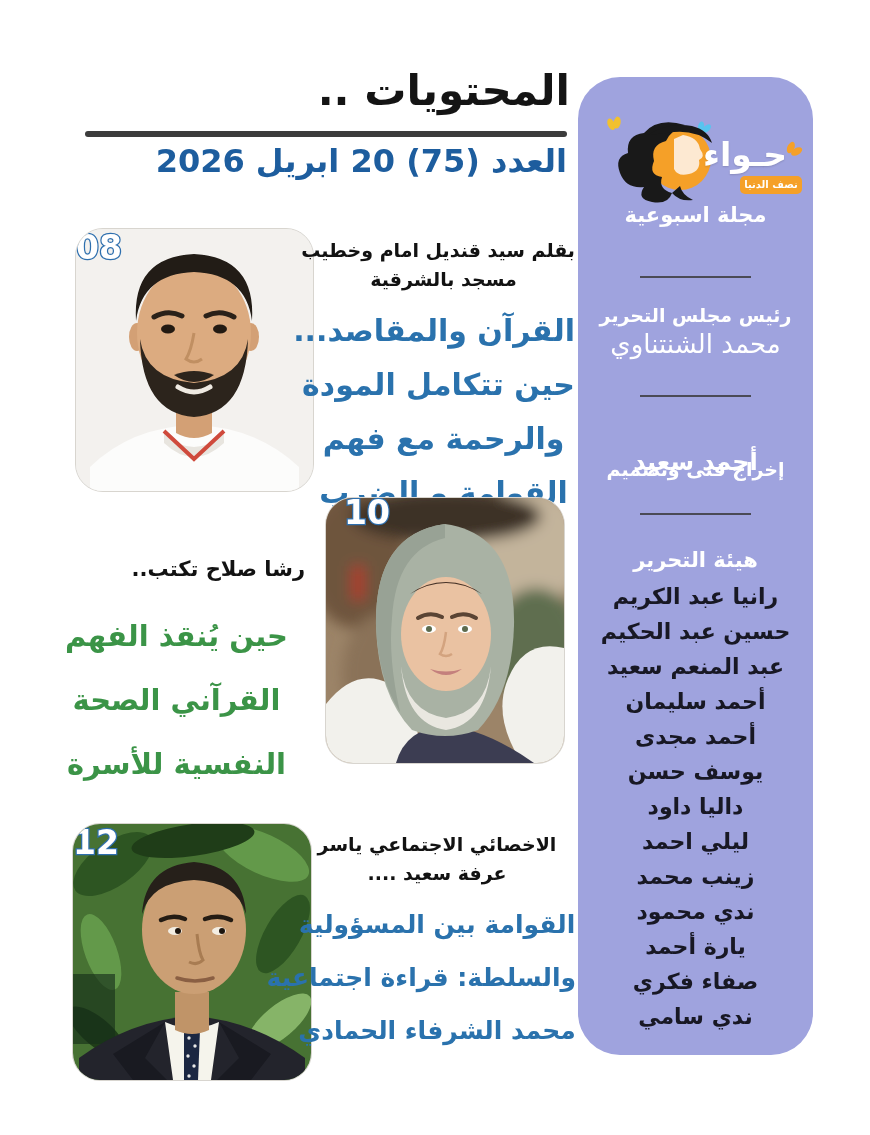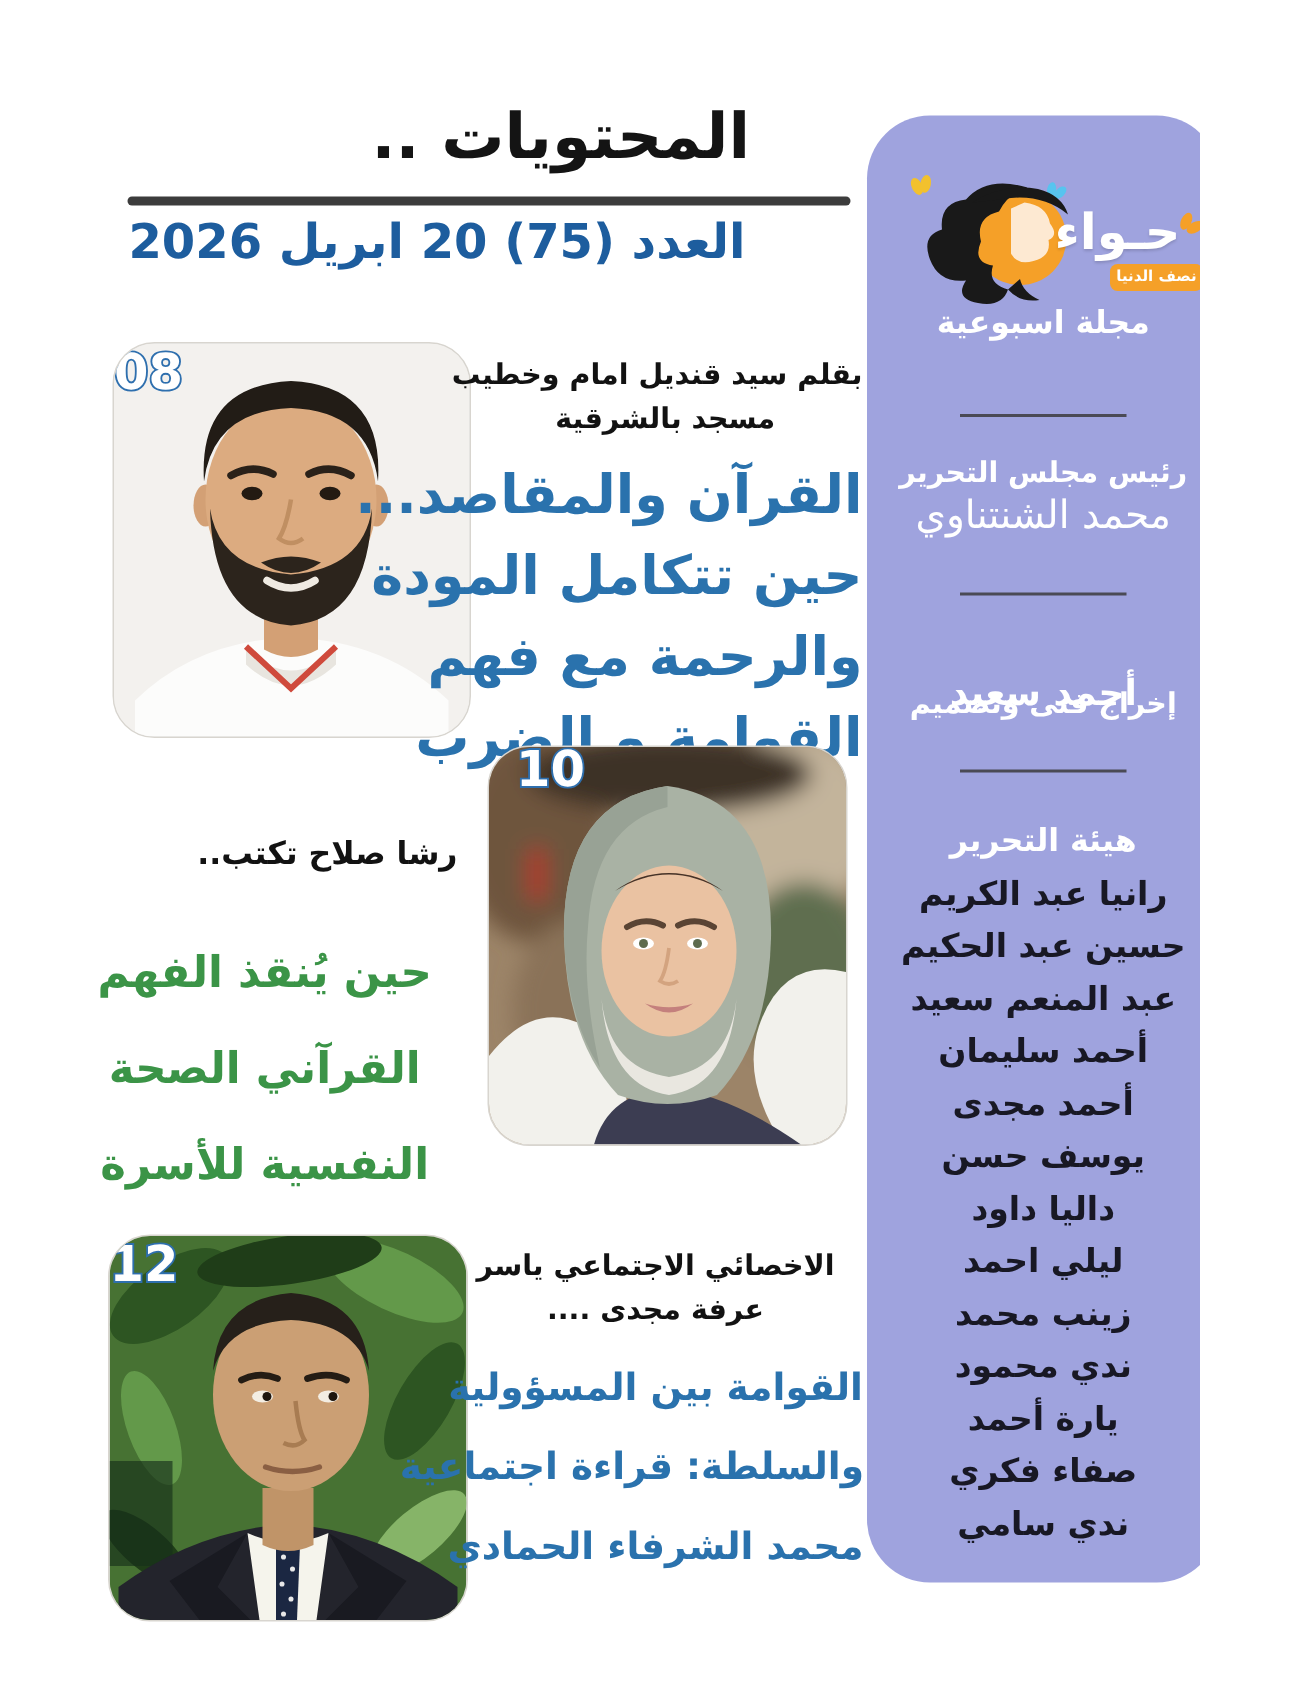--- a/index.html
+++ b/index.html
@@ -1,16 +1,16 @@
 <!DOCTYPE html>
 <html lang="ar"><head>
 <meta charset="utf-8">
 <style>
   html,body{margin:0;padding:0;background:#ffffff;}
-  .page{position:relative;width:800px;height:1135px;background:#ffffff;overflow:hidden;
+  .page{position:relative;width:870px;height:1135px;background:#ffffff;overflow:hidden;
         font-family:"DejaVu Sans",sans-serif;}
   
   .contents-title{position:absolute;top:66px;right:300px;font-size:42px;font-weight:bold;
         color:#141414;direction:rtl;letter-spacing:-1px;}
   .title-rule{position:absolute;top:131px;left:85px;width:482px;height:6px;background:#3c3c3c;border-radius:3px;}
   .issue-line{position:absolute;top:142px;right:303px;font-size:32px;font-weight:bold;color:#1d5d9e;direction:rtl;}
   
   .sidebar{position:absolute;left:578px;top:77px;width:235px;height:978px;background:#9fa3de;border-radius:42px;}
   .logo-svg{position:absolute;left:10px;top:32px;width:215px;height:100px;}
   .brand-text{position:absolute;left:112px;top:58px;width:110px;text-align:center;font-size:33px;
@@ -43,25 +43,25 @@
   .page-badge{position:absolute;}
   .pb-right{right:8px;bottom:4px;}
   .pb-left{left:10px;bottom:8px;}
   .art-text{position:absolute;direction:rtl;text-align:center;}
   .art1-text{left:312px;top:236px;width:263px;}
   .art2-text{left:48px;top:555px;width:257px;}
   .art3-text{left:298px;top:830px;width:278px;}
   .byline{color:#121212;font-weight:bold;font-size:19px;line-height:29px;white-space:nowrap;}
   .art2-text .byline{text-align:right;padding-left:4px;font-size:21px;}
   .title-line{font-weight:bold;white-space:nowrap;}
-  .art1-text .title-line{color:#2a72ad;font-size:36px;line-height:54px;}
+  .art1-text .title-line{color:#2a72ad;font-size:30px;line-height:54px;}
   .art2-text .title-line{color:#3b9447;font-size:29px;line-height:64px;}
   .art3-text .title-line{color:#2a72ad;font-size:25px;line-height:53px;}
   .byline-block{margin-bottom:10px;}
-  .art2-text .byline-block{margin-bottom:32px;}
+  .art2-text .byline-block{margin-bottom:20px;}
 </style>
 </head>
 <body>
 
 <div class="page">
 
   <div class="contents-title">المحتويات ..</div>
   <div class="title-rule"></div>
   <div class="issue-line">العدد (75) 20 ابريل 2026</div>
 
@@ -232,20 +232,20 @@
       <path d="M124,110 Q126,130 130,136 Q124,142 116,138" stroke="#a87c52" stroke-width="3" fill="none"></path>
       <path d="M104,154 Q122,160 140,154" stroke="#8a5f43" stroke-width="3.5" fill="none" stroke-linecap="round"></path>
     </svg>
     <svg class="page-badge pb-right" width="62" height="44">
       <text x="31" y="34" text-anchor="middle" font-family="DejaVu Sans" font-size="33" font-weight="bold" fill="#ffffff" stroke="#2e6fae" stroke-width="2.5" paint-order="stroke">12</text>
     </svg>
   </div>
   <div class="art-text art3-text">
     <div class="byline-block">
       <div class="byline">الاخصائي الاجتماعي ياسر</div>
-      <div class="byline">عرفة مجدى ....</div>
+      <div class="byline">عرفة سعيد ....</div>
     </div>
     <div class="title-line">القوامة بين المسؤولية</div>
     <div class="title-line">والسلطة: قراءة اجتماعية</div>
     <div class="title-line">محمد الشرفاء الحمادي</div>
   </div>
 
 </div>
 
 </body></html>

